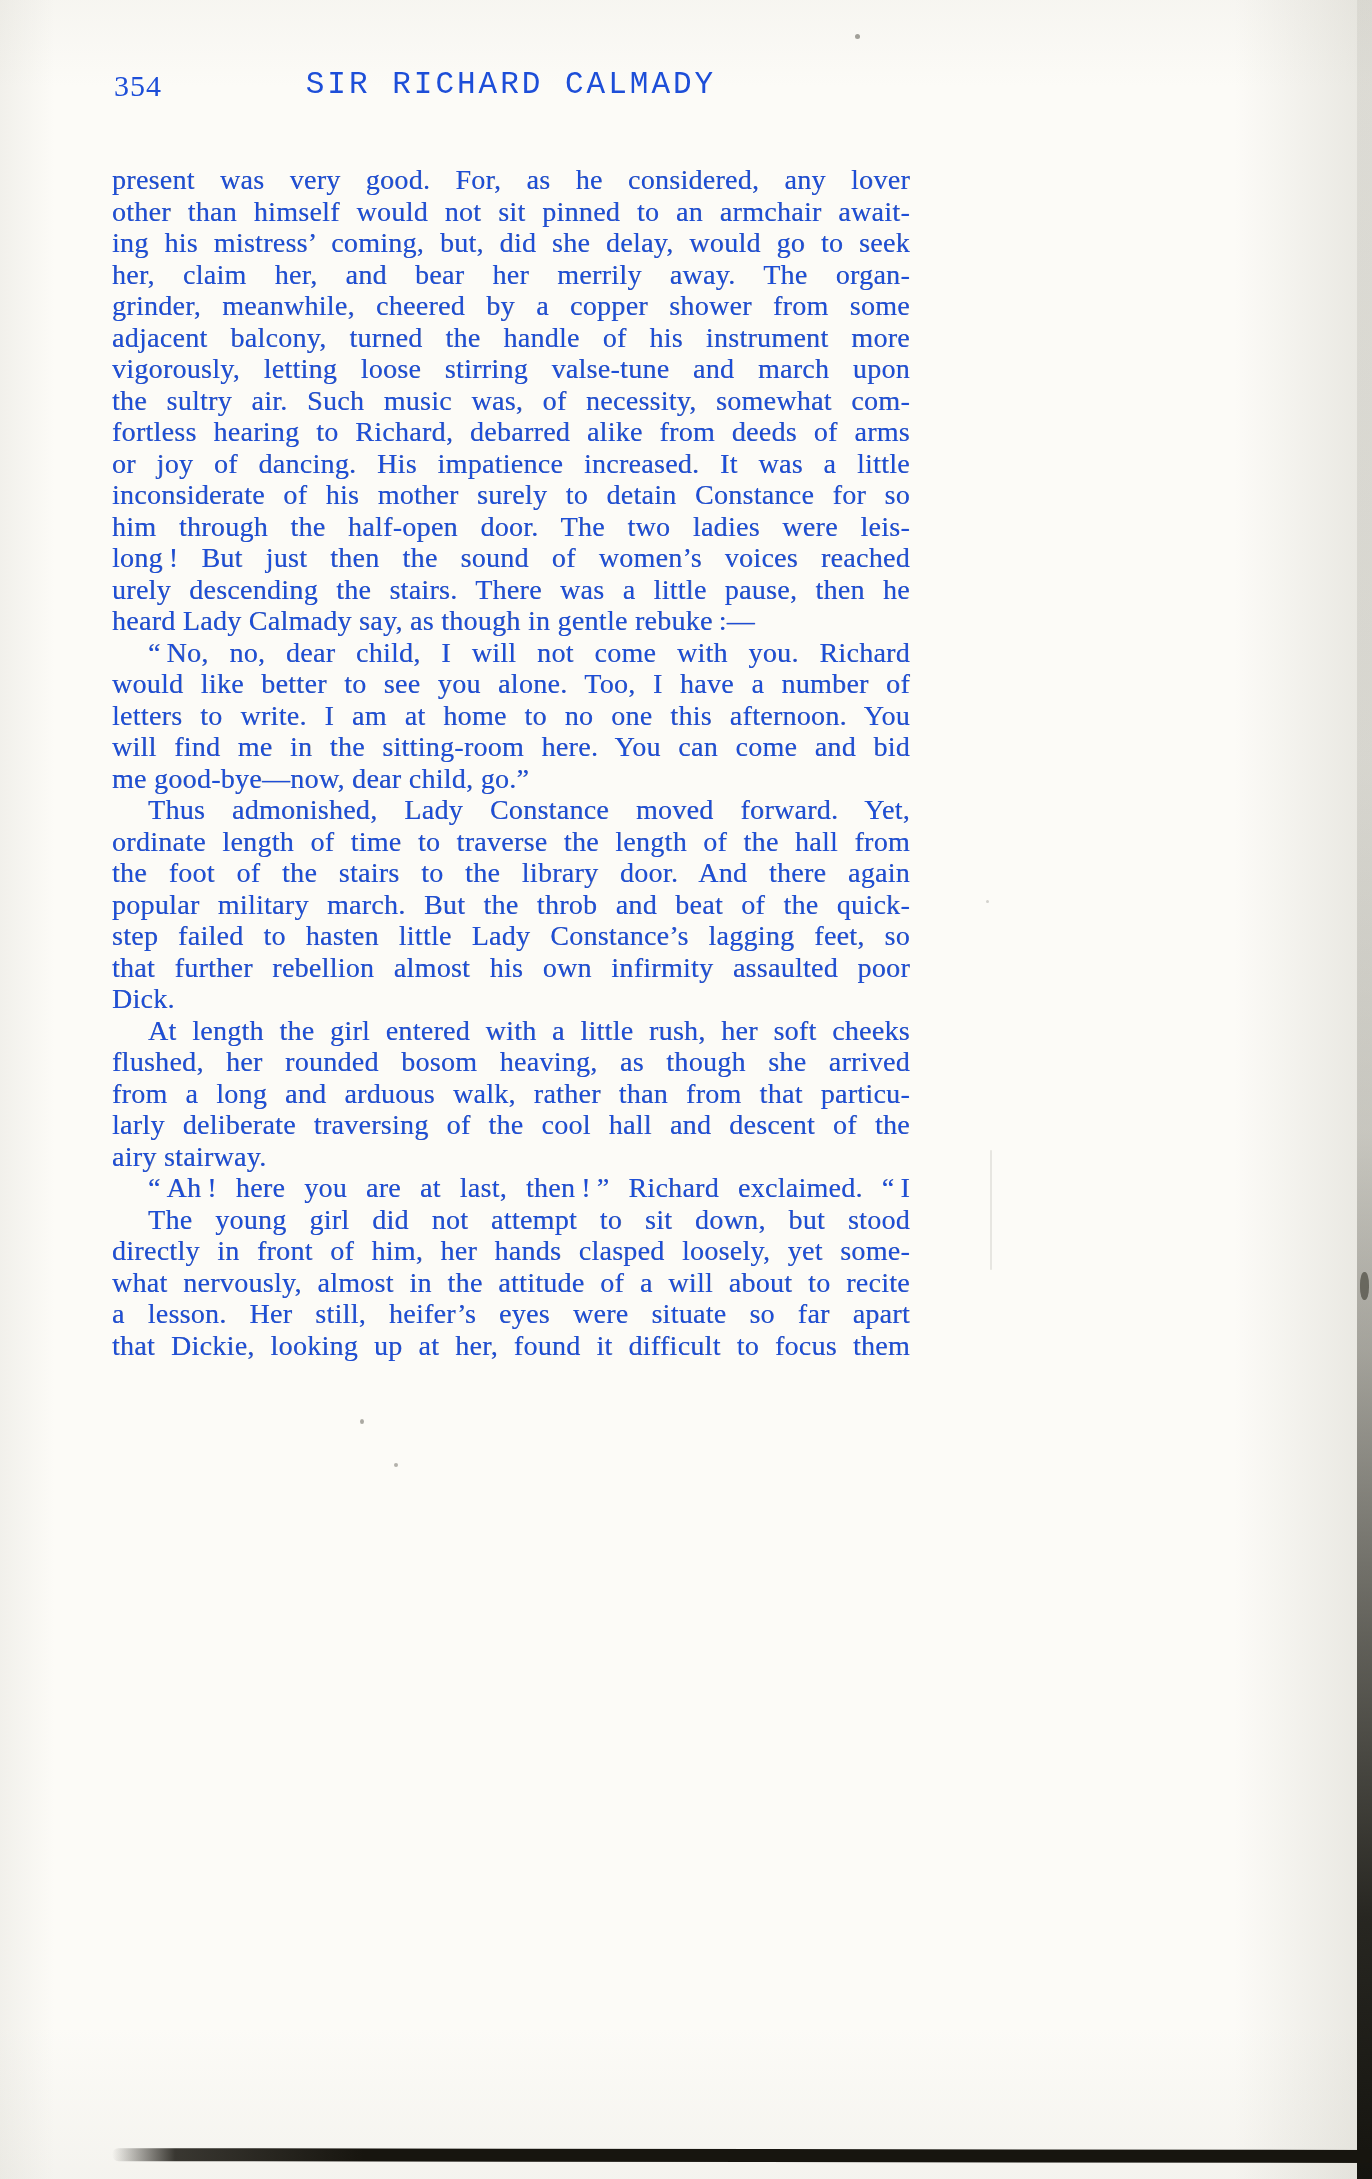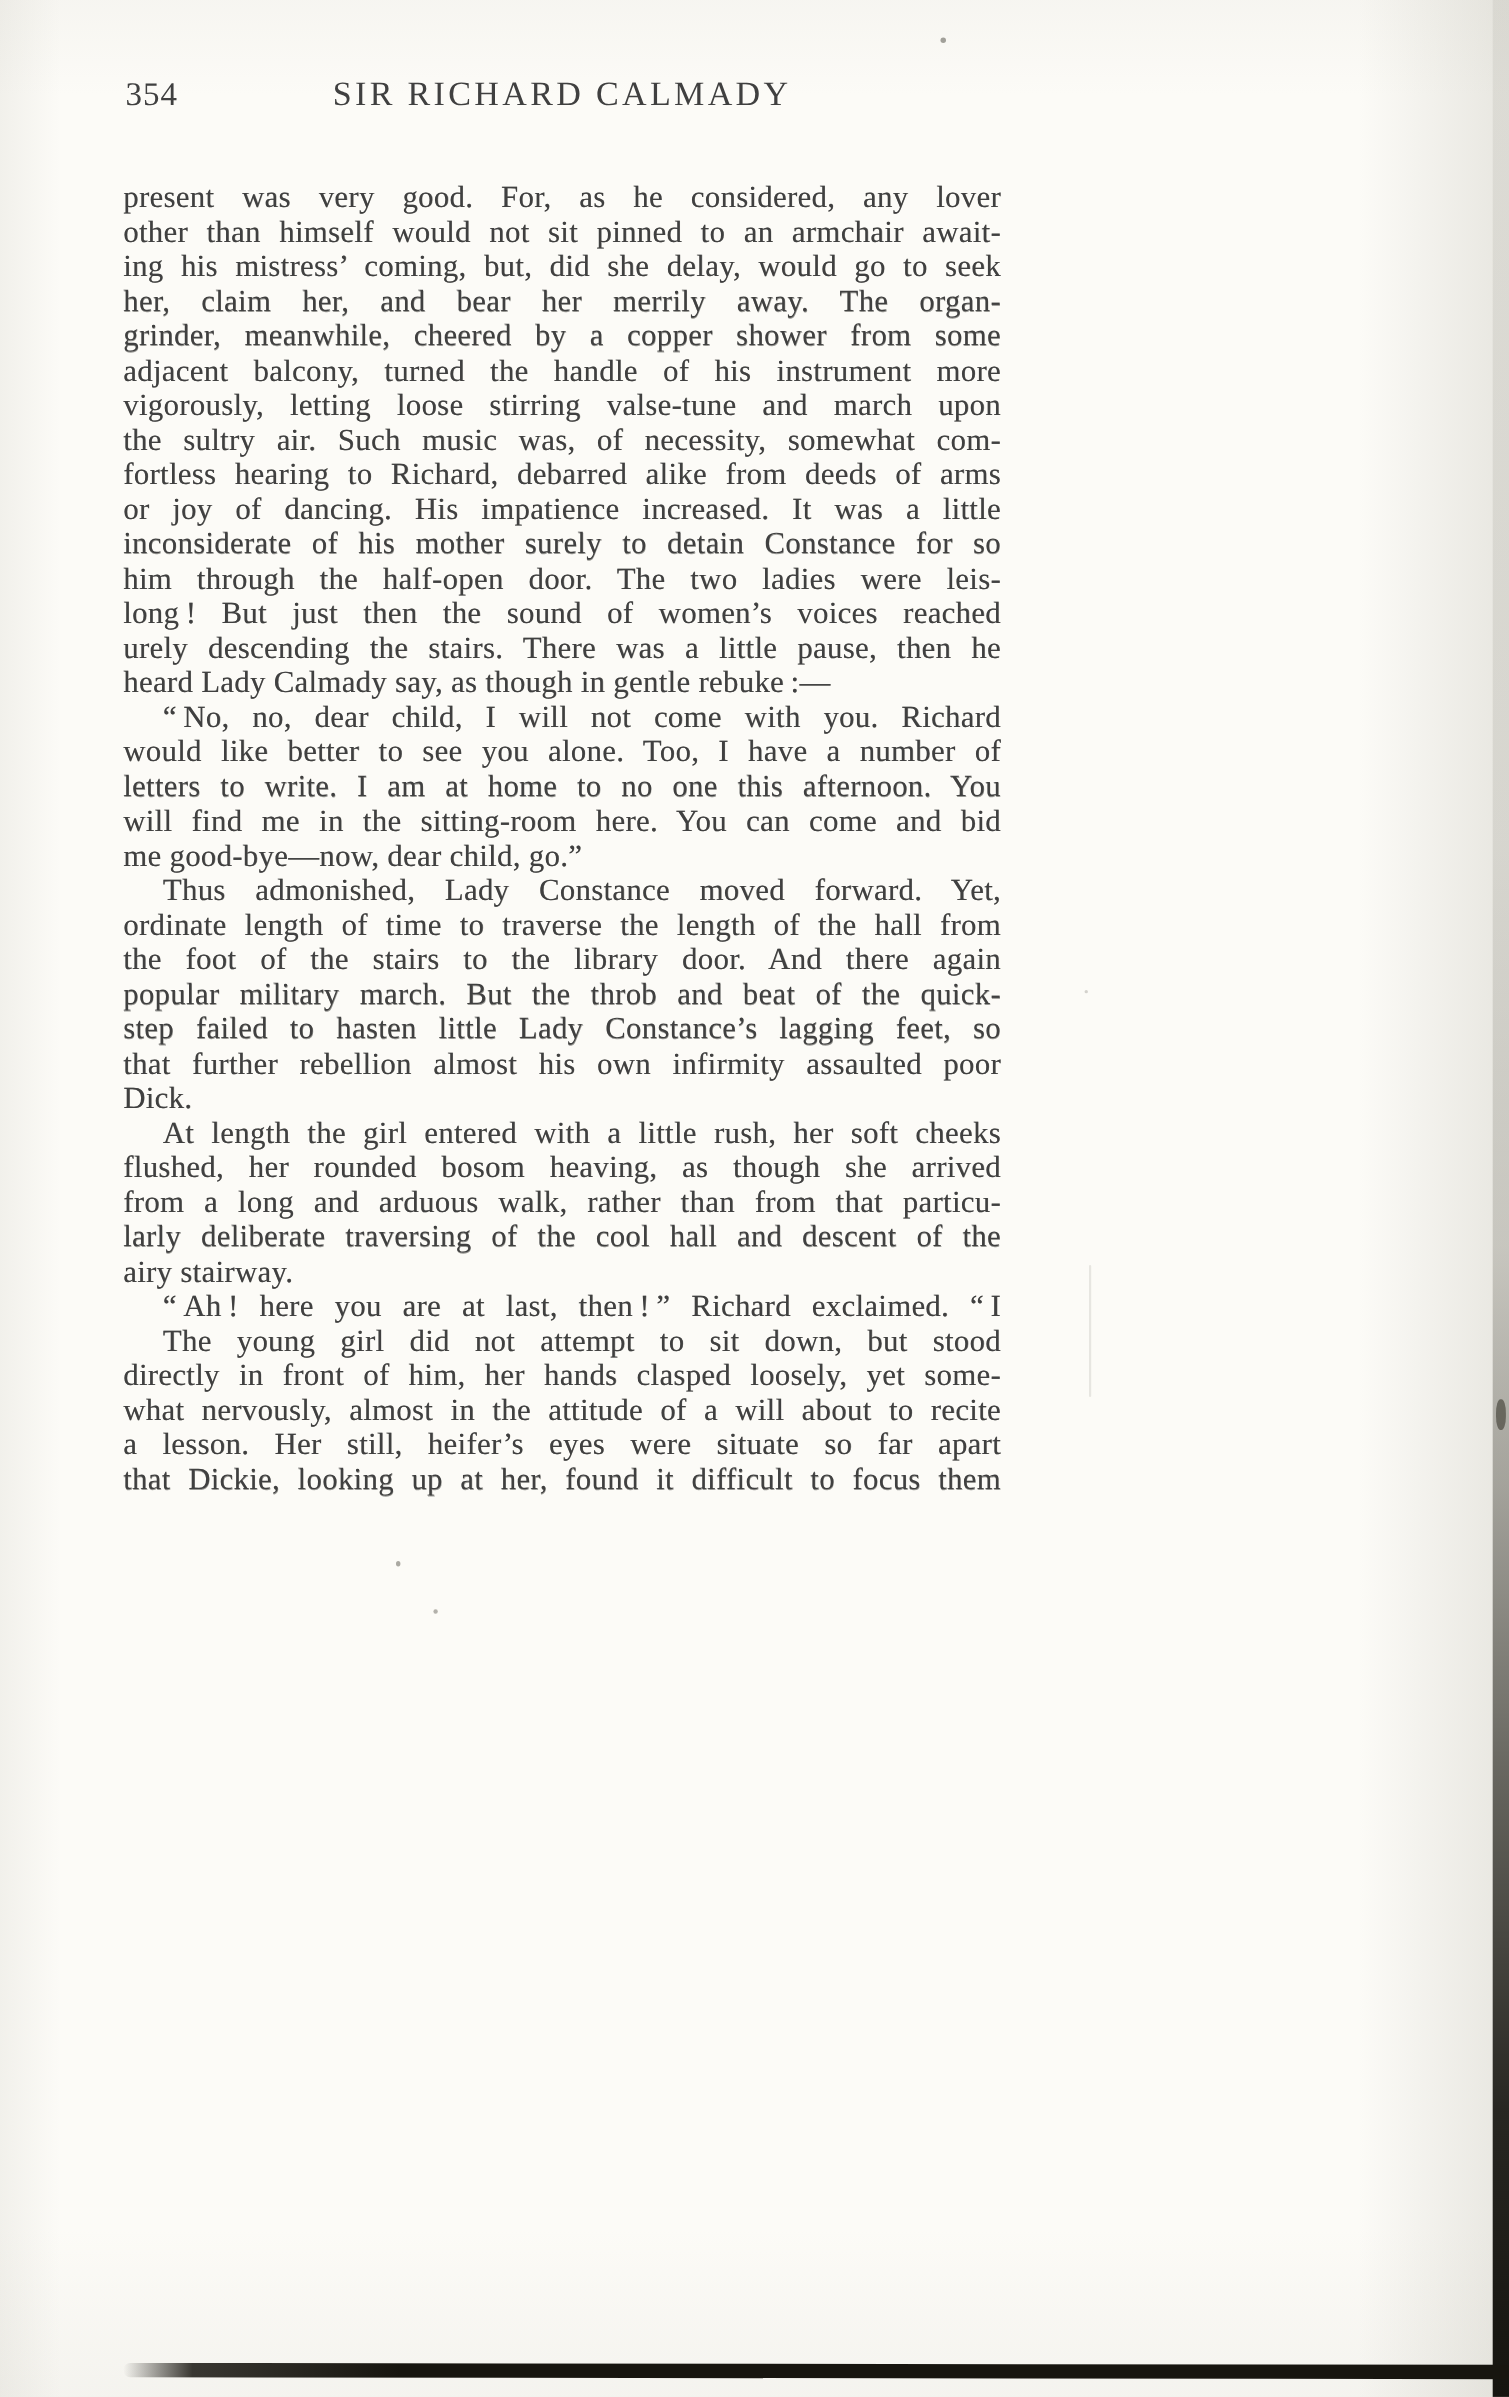--- a/index.html
+++ b/index.html
@@ -5,39 +5,39 @@
   * { margin: 0; padding: 0; box-sizing: border-box; }
   html, body { background: #e9e8e3; }
   .page {
     position: relative;
     width: 1372px;
     height: 2179px;
     margin: 0 auto;
     background: #fcfbf7;
     overflow: hidden;
     font-family: "Liberation Serif", "DejaVu Serif", serif;
-    color: #404040;
+    color: #1d4ed8;
   }
   .paper-shade {
     position: absolute; inset: 0; pointer-events: none;
     background:
       linear-gradient(90deg, rgba(185,183,172,0.16) 0%, rgba(255,255,255,0) 4%, rgba(255,255,255,0) 90%, rgba(168,166,153,0.22) 99%),
       linear-gradient(0deg, rgba(198,196,186,0.14) 0%, rgba(255,255,255,0) 7%),
       linear-gradient(180deg, rgba(198,196,186,0.10) 0%, rgba(255,255,255,0) 4%);
   }
 
   
   .header { position: absolute; left: 112px; top: 64px; width: 798px; height: 44px; }
   .page-number {
     position: absolute; left: 2px; top: 5px;
     font-size: 30px; letter-spacing: 1px;
   }
   .running-title {
     display: block; text-align: center; padding-top: 3px;
-    font-size: 31px; letter-spacing: 3px;
+    font-size: 31px; letter-spacing: 3px; font-family: Liberation Mono, monospace;
   }
 
   
   .body-text {
     position: absolute; left: 112px; top: 136px; width: 798px;
     font-size: 28px; line-height: 31.5px; letter-spacing: 0.01em;
     text-shadow: 0.3px 0.2px 0.4px rgba(32,30,26,0.45);
     margin-top: 28px;
   }
   .paragraph { margin: 0; }

